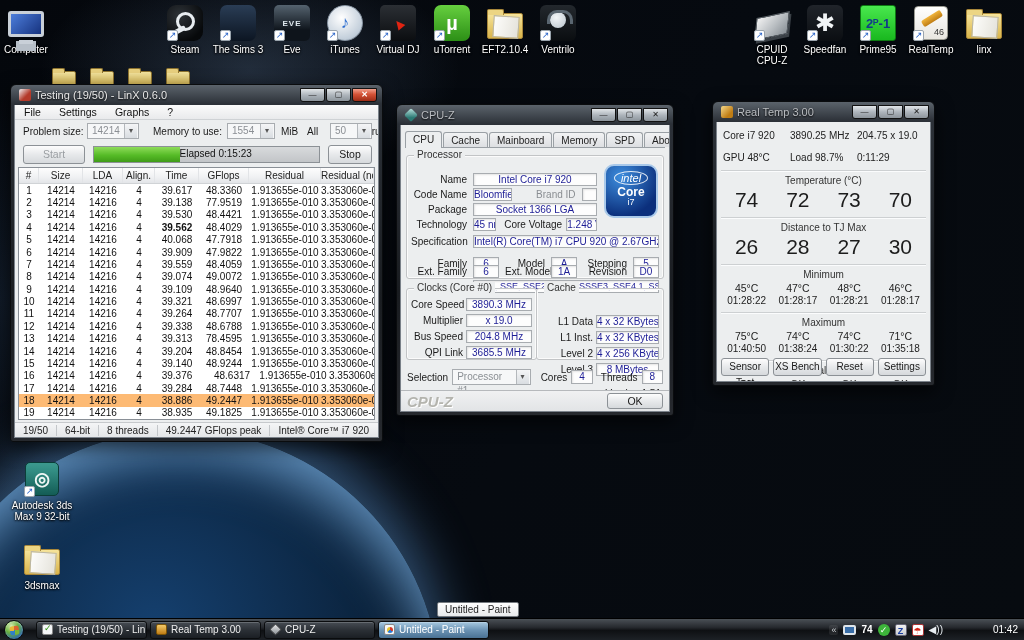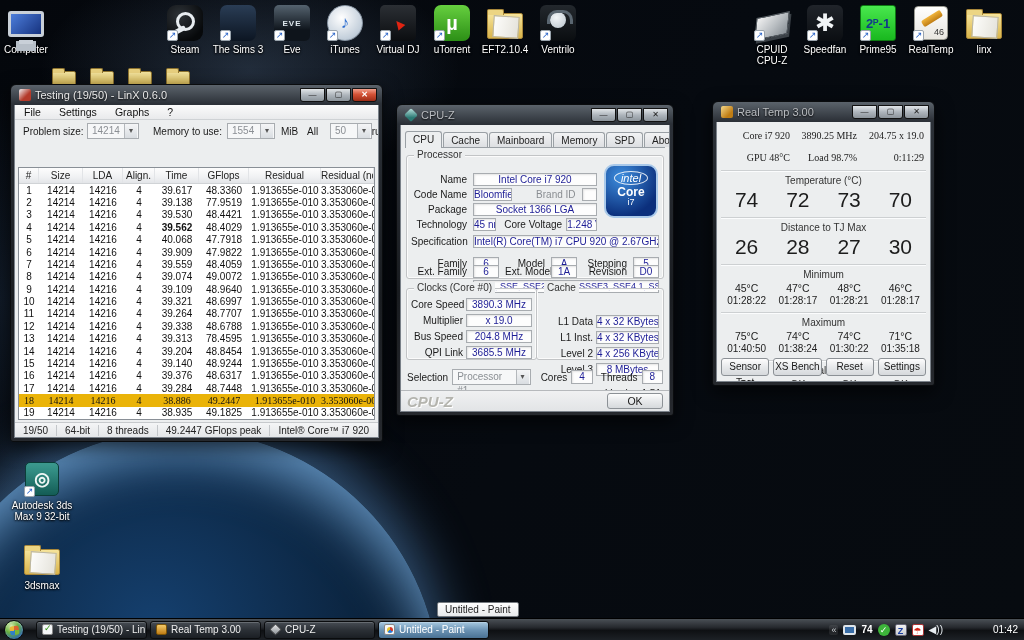--- a/index.html
+++ b/index.html
@@ -91,21 +91,21 @@
   #linx-start { position:absolute; left:8px; top:0; width:62px; height:19px; line-height:17px; }
   #linx-stop  { position:absolute; right:6px; top:0; width:44px; height:19px; line-height:17px; }
   #linx-prog { position:absolute; left:78px; right:58px; top:1px; height:17px; background:linear-gradient(#d8dadc,#c2c5c8); border:1px solid #8c9196; }
   #linx-prog .fill { position:absolute; left:0; top:0; bottom:0; background:linear-gradient(#8edc5a,#56bb27 55%,#3f9c18); }
   #linx-prog .ptxt { position:absolute; left:38%; top:1px; font-size:10px; color:#111; white-space:nowrap; }
   #linx-table { position:absolute; left:3px; right:3px; top:62px; bottom:17px; background:#fff; border:1px solid #898f96; display:flex; flex-direction:column; font-size:10px; }
   .lt-head { display:flex; height:16px; line-height:15px; background:linear-gradient(#fdfdfd,#f0f1f3 60%,#e3e5e8); border-bottom:1px solid #d0d3d6; color:#222; }
   .lt-head .c { border-right:1px solid #e2e4e7; text-align:center; overflow:hidden; white-space:nowrap; }
   .lt-row { display:flex; flex:1; align-items:center; color:#111; }
   .lt-row .c { text-align:center; overflow:hidden; white-space:nowrap; }
-  .lt-row.hl { background:#eab308;font-family:Liberation Serif, serif; }
+  .lt-row.hl { background:#fdba74; }
   #linx-status { position:absolute; left:0; right:0; bottom:0; height:15px; background:linear-gradient(#f4f5f6,#e4e6e8); border-top:1px solid #c6c9cc; display:flex; align-items:center; font-size:10px; color:#222; }
   #linx-status span { padding:0 8px; border-right:1px solid #c3c6c9; height:11px; line-height:11px; white-space:nowrap; }
   #linx-status span:last-child { border-right:none; }
 
   
   #cpuz-win { left:396px; top:104px; width:278px; height:312px; z-index:5; }
   #cpuz-tabs { position:absolute; left:4px; top:4px; right:4px; height:19px; display:flex; align-items:flex-end; border-bottom:1px solid #9aa0a5; }
   .tab { font-size:10px; padding:2px 7px 1px; border:1px solid #9aa0a5; border-bottom:none; border-radius:3px 3px 0 0; margin-right:1px; background:linear-gradient(#f2f3f4,#dddfe2); color:#222; cursor:pointer; }
   .tab.active { background:#eceeef; padding-bottom:3px; position:relative; top:1px; }
   #proc-group { left:5px; right:5px; top:30px; height:124px; }
@@ -125,21 +125,21 @@
   #sel-row { position:absolute; left:6px; right:6px; top:244px; height:16px; display:flex; align-items:center; gap:4px; }
   #cpuz-version { position:absolute; right:8px; top:263px; font-size:10px; color:#222; }
   #cpuz-bottom { position:absolute; left:0; right:0; bottom:0; height:21px; border-top:1px solid #b6b9bc; background:linear-gradient(#f0f1f2,#e2e4e6); display:flex; align-items:center; justify-content:space-between; padding:0 6px; }
   #cpuz-brand { font-size:15px; font-weight:bold; font-style:italic; color:#b4b4ae; text-shadow:1px 1px 0 #fff; }
   #cpuz-ok { width:56px; height:16px; line-height:14px; }
 
   
   #rt-win { left:712px; top:101px; width:223px; height:285px; z-index:5; }
   #rt-body { font-size:10px; color:#222; }
   .rt-info { position:absolute; left:6px; right:6px; display:flex; }
-  .rt-info span { flex:1; text-align:right; white-space:nowrap;font-family:Liberation Serif, serif; }
+  .rt-info span { flex:1; text-align:left; white-space:nowrap; }
   .rt-sec-title { position:absolute; left:0; right:0; text-align:center; font-size:10px; color:#333; }
   .rt-vals { position:absolute; left:4px; right:4px; display:flex; }
   .rt-vals span { flex:1; text-align:center; white-space:nowrap; }
   .rt-vals.big span { font-size:21px; color:#1c1c1c; }
   .rt-vals.med span { font-size:10.5px; }
   .rt-sep { position:absolute; left:4px; right:4px; height:2px; border-top:1px solid #cdd0d2; border-bottom:1px solid #fbfcfd; }
   #rt-buttons { position:absolute; left:4px; right:4px; bottom:5px; display:flex; gap:4px; }
   #rt-buttons .btn { flex:1; height:18px; line-height:16px; font-size:10px; }
 
   
@@ -329,20 +329,28 @@
     <div id="linx-controls">
       <span class="flabel" style="left:8px">Problem size:</span>
       <span class="combo" style="left:72px;width:52px">14214</span>
       <span class="flabel" style="left:138px">Memory to use:</span>
       <span class="combo" style="left:212px;width:48px">1554</span>
       <span class="flabel" style="left:266px">MiB</span>
       <span class="flabel" style="left:292px">All</span>
       <span class="flabel" style="left:316px">Times to run:</span>
       <span class="combo" style="left:238px;width:42px;left:auto;right:6px">50</span>
     </div>
+    <div id="linx-btnrow">
+      <div class="btn disabled" id="linx-start">Start</div>
+      <div id="linx-prog">
+        <div class="fill" id="linx-fill" style="width: 38%;"></div>
+        <div class="ptxt">Elapsed 0:15:23</div>
+      </div>
+      <div class="btn" id="linx-stop">Stop</div>
+    </div>
     <div id="linx-table">
       <div class="lt-head" id="lt-head">
           <span class="c" style="width: 20px;">#</span>
           <span class="c" style="width: 44px;">Size</span>
           <span class="c" style="width: 40px;">LDA</span>
           <span class="c" style="width: 32px;">Align.</span>
           <span class="c" style="width: 44px;">Time</span>
           <span class="c" style="width: 50px;">GFlops</span>
           <span class="c" style="width: 72px;">Residual</span>
           <span class="c" style="width: 69px; flex: 1 1 0%;">Residual (norm)</span>
@@ -497,21 +505,21 @@
             <span class="c" style="width: 50px;">48.9244</span>
             <span class="c" style="width: 72px;">1.913655e-010</span>
             <span class="c" style="width: 69px; flex: 1 1 0%;">3.353060e-002</span>
           </div>
           <div class="lt-row">
             <span class="c" style="width: 20px;">16</span>
             <span class="c" style="width: 44px;">14214</span>
             <span class="c" style="width: 40px;">14216</span>
             <span class="c" style="width: 32px;">4</span>
             <span class="c" style="width: 44px;">39.376</span>
-            <span class="c" style="width: 50px;">48.6317</span>
+            <span class="c" style="width: 50px; margin-left: 8px;">48.6317</span>
             <span class="c" style="width: 72px;">1.913655e-010</span>
             <span class="c" style="width: 69px; flex: 1 1 0%;">3.353060e-002</span>
           </div>
           <div class="lt-row">
             <span class="c" style="width: 20px;">17</span>
             <span class="c" style="width: 44px;">14214</span>
             <span class="c" style="width: 40px;">14216</span>
             <span class="c" style="width: 32px;">4</span>
             <span class="c" style="width: 44px;">39.284</span>
             <span class="c" style="width: 50px;">48.7448</span>

